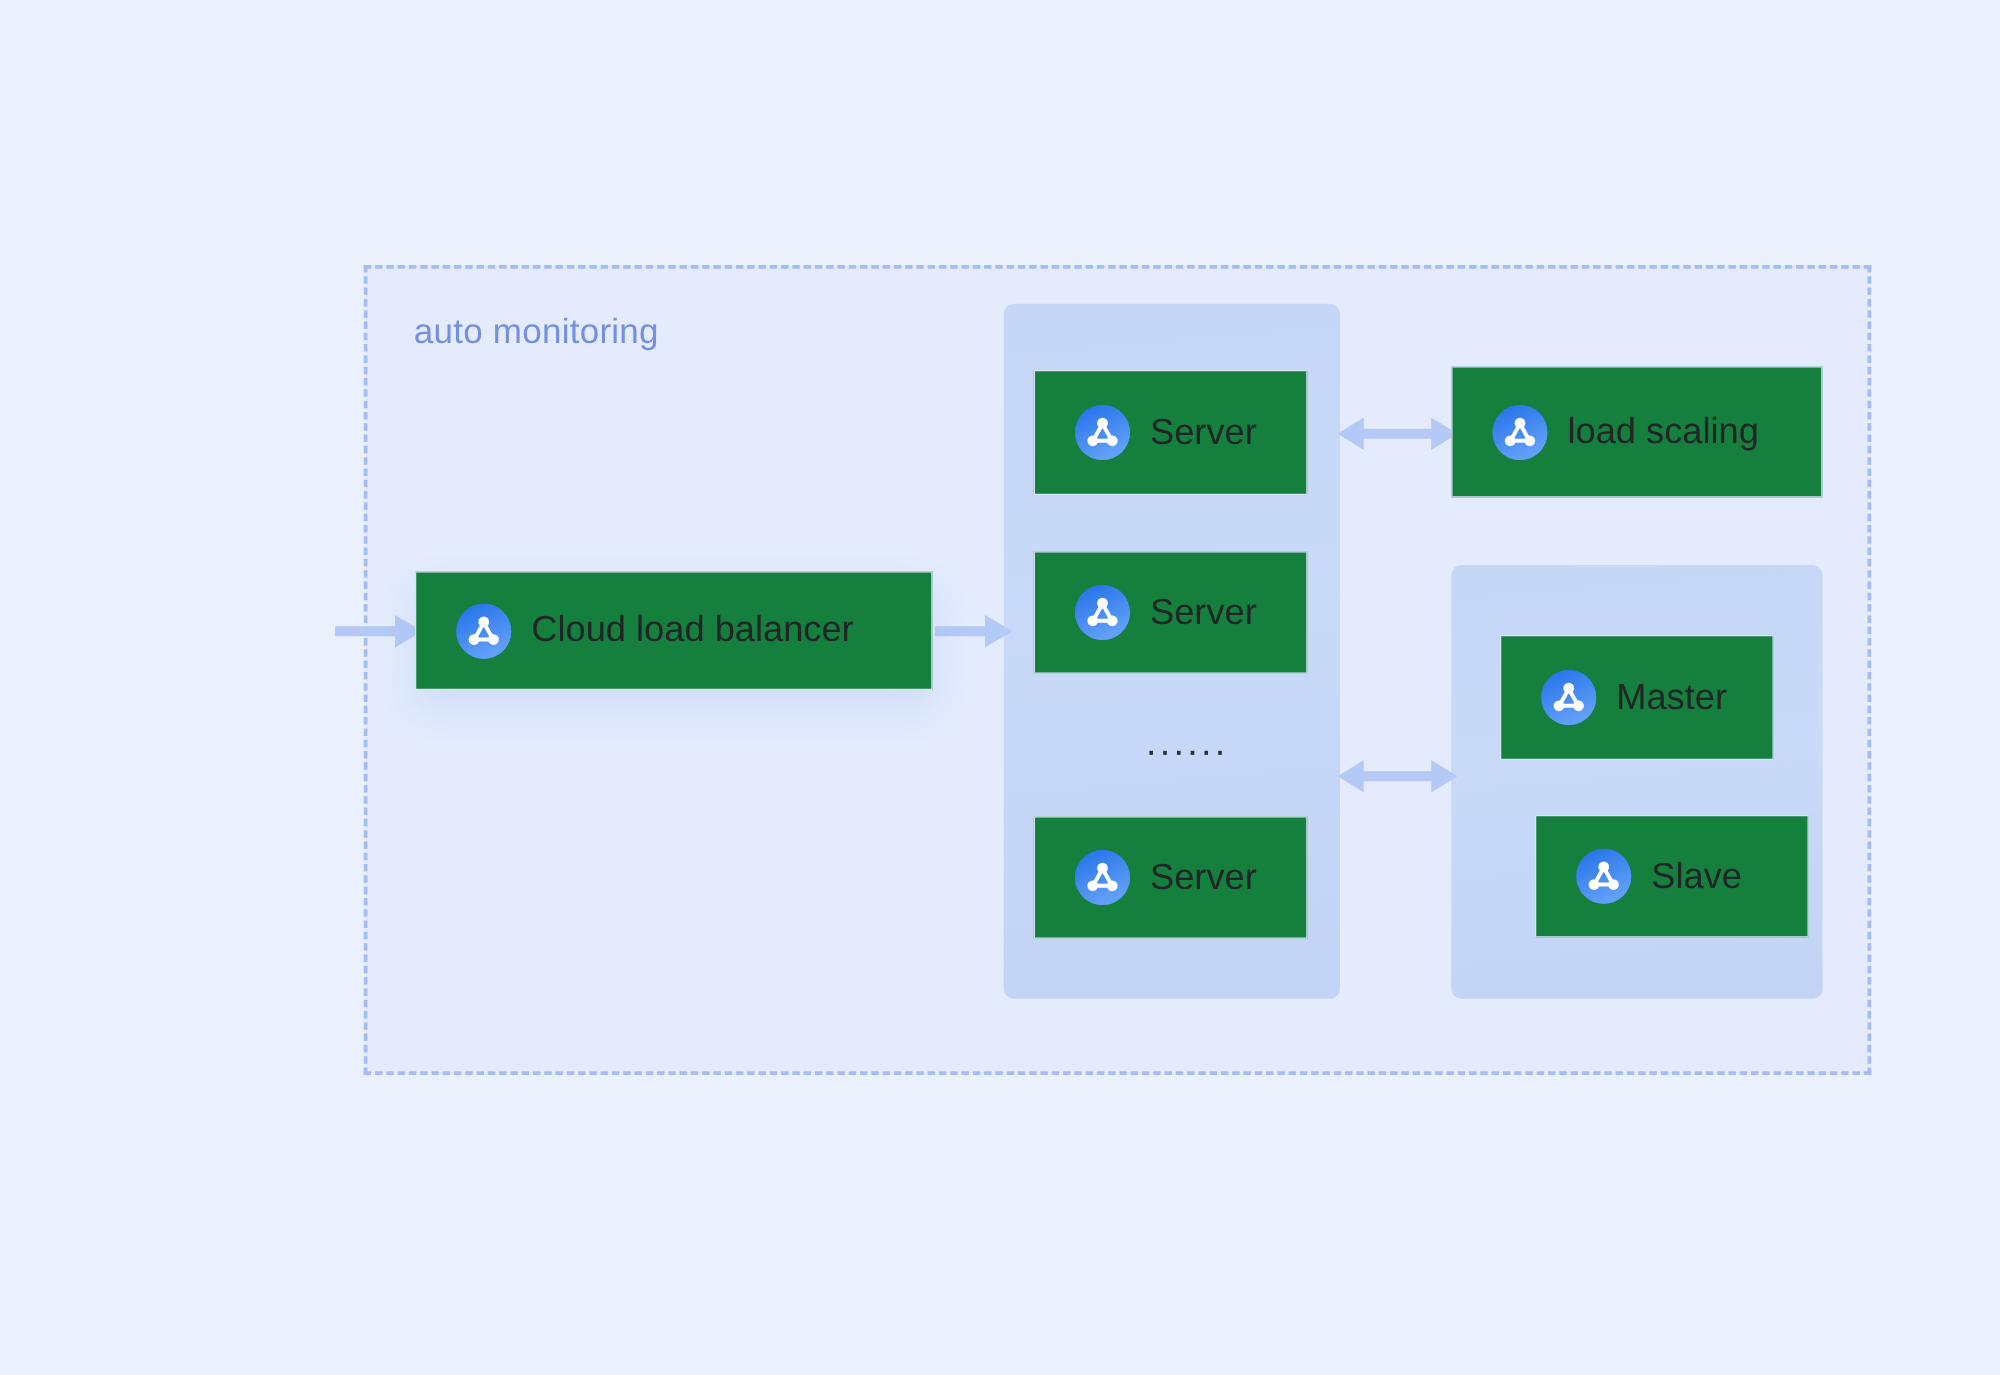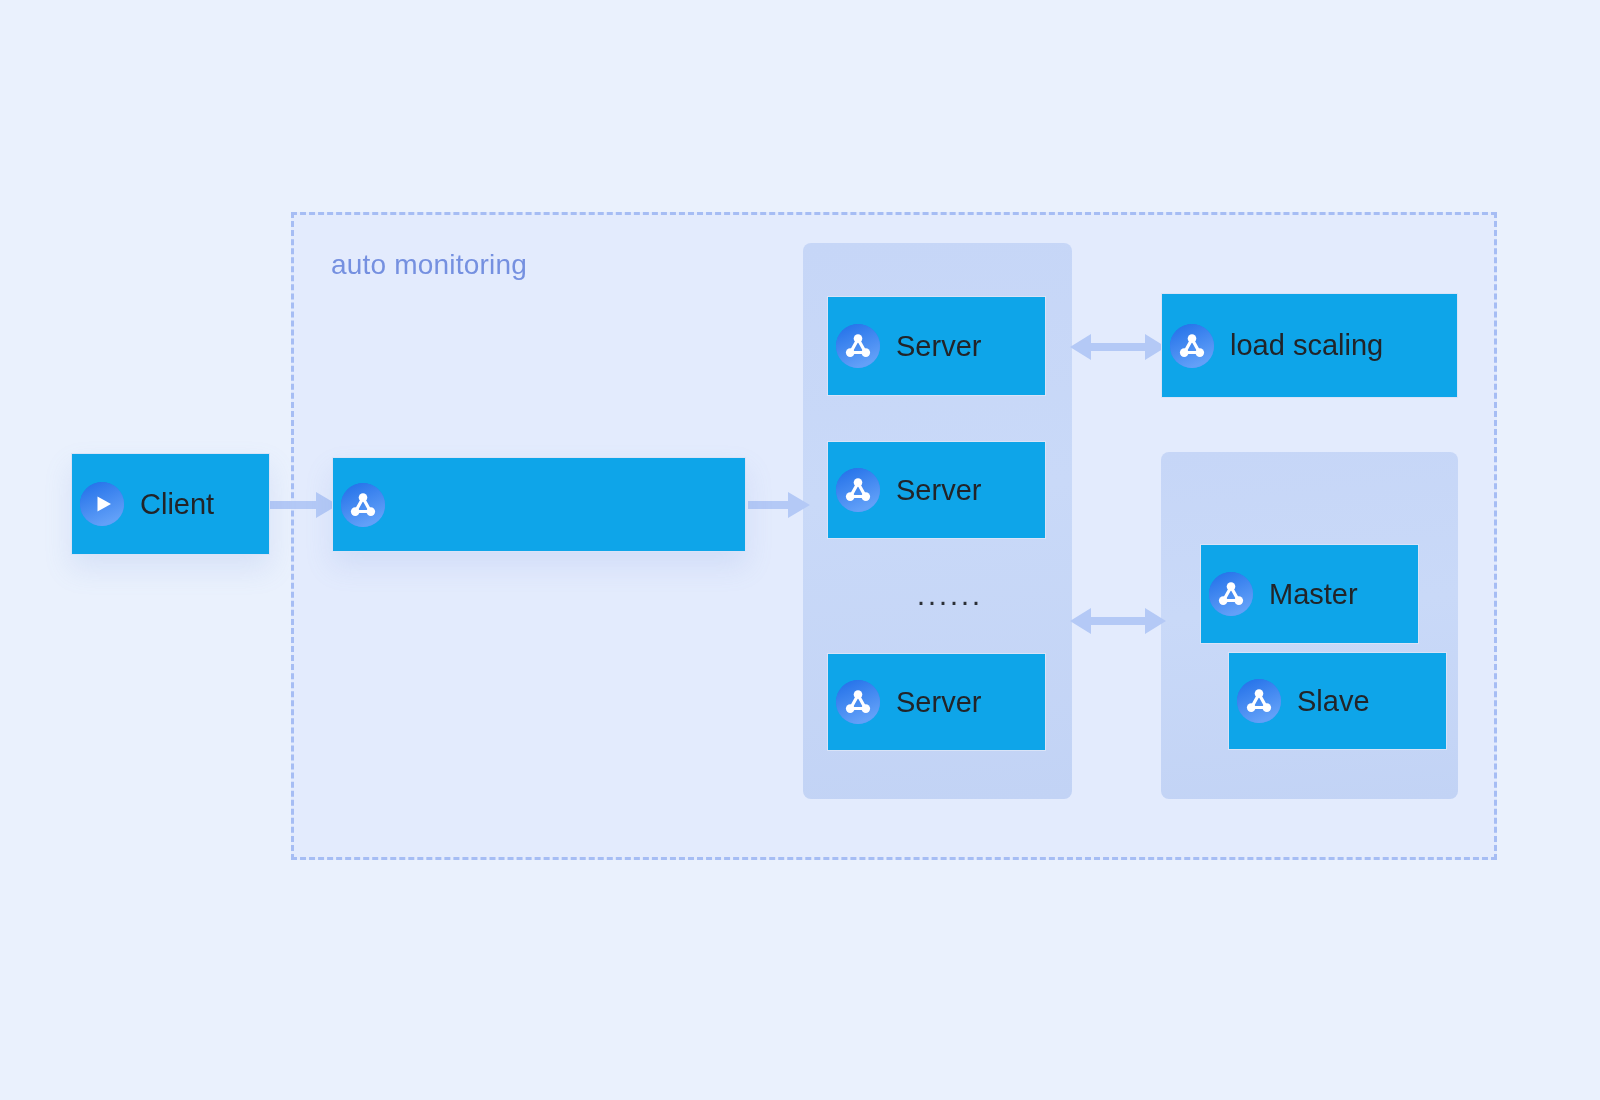--- a/index.html
+++ b/index.html
@@ -40,26 +40,26 @@
     font-size: 28px;
     color: #7590e0;
     letter-spacing: 0.2px;
     white-space: nowrap;
   }
 
   
   .card {
     position: absolute;
     box-sizing: border-box;
-    background: #0ea5e9;
+    background: #15803d;
     border: 1px solid #d9e3f7;
     display: flex;
     align-items: center;
     gap: 16px;
-    padding-left: 8px;
+    padding-left: 32px;
   }
   .card.shadowed {
     box-shadow: 0 14px 26px rgba(120, 150, 215, 0.16);
   }
   .card-label {
     font-size: 29px;
     color: #222428;
     white-space: nowrap;
     line-height: 1;
   }
@@ -129,35 +129,20 @@
       <path d="M0 18 L21 5 L21 14 L75 14 L75 5 L96 18 L75 31 L75 22 L21 22 L21 31 Z" fill="#b4c9f6"></path>
     </svg>
   </div>
 
   <div class="arrow" style="left:1070px; top:603px; width:96px; height:36px;">
     <svg width="96" height="36" viewBox="0 0 96 36">
       <path d="M0 18 L21 5 L21 14 L75 14 L75 5 L96 18 L75 31 L75 22 L21 22 L21 31 Z" fill="#b4c9f6"></path>
     </svg>
   </div>
 
-  <div class="card shadowed" style="left:71px; top:453px; width:199px; height:102px;">
-    <span class="play-icon">
-      <svg width="44" height="44" viewBox="0 0 44 44">
-        <defs>
-          <linearGradient id="gClient" x1="0" y1="0" x2="0.45" y2="1">
-            <stop offset="0%" stop-color="#1f6ee8"></stop>
-            <stop offset="100%" stop-color="#62a0f8"></stop>
-          </linearGradient>
-        </defs>
-        <circle cx="22" cy="22" r="22" fill="url(#gClient)"></circle>
-        <path d="M17.5 14.5 L31 22 L17.5 29.5 Z" fill="#ffffff"></path>
-      </svg>
-    </span>
-    <span class="card-label">Client</span>
-  </div>
 
   <div class="card shadowed" style="left:332px; top:457px; width:414px; height:95px;">
     <span class="node-icon">
       <svg width="44" height="44" viewBox="0 0 44 44">
         <defs>
           <linearGradient id="gLB" x1="0" y1="0" x2="0.45" y2="1">
             <stop offset="0%" stop-color="#1f6ee8"></stop>
             <stop offset="100%" stop-color="#62a0f8"></stop>
           </linearGradient>
         </defs>
@@ -165,20 +150,21 @@
         <g stroke="#ffffff" stroke-width="3.2" stroke-linecap="round">
           <line x1="22" y1="15" x2="14.5" y2="28.5"></line>
           <line x1="22" y1="15" x2="29.5" y2="28.5"></line>
           <line x1="14.5" y1="28.5" x2="29.5" y2="28.5"></line>
         </g>
         <circle cx="22" cy="14.5" r="4.3" fill="#ffffff"></circle>
         <circle cx="14.2" cy="28.6" r="4.3" fill="#ffffff"></circle>
         <circle cx="29.8" cy="28.6" r="4.3" fill="#ffffff"></circle>
       </svg>
     </span>
+    <span class="card-label">Cloud load balancer</span>
   </div>
 
   <div class="card" style="left:827px; top:296px; width:219px; height:100px;">
     <span class="node-icon">
       <svg width="44" height="44" viewBox="0 0 44 44">
         <defs>
           <linearGradient id="gS1" x1="0" y1="0" x2="0.45" y2="1">
             <stop offset="0%" stop-color="#1f6ee8"></stop>
             <stop offset="100%" stop-color="#62a0f8"></stop>
           </linearGradient>
@@ -261,21 +247,21 @@
           <line x1="14.5" y1="28.5" x2="29.5" y2="28.5"></line>
         </g>
         <circle cx="22" cy="14.5" r="4.3" fill="#ffffff"></circle>
         <circle cx="14.2" cy="28.6" r="4.3" fill="#ffffff"></circle>
         <circle cx="29.8" cy="28.6" r="4.3" fill="#ffffff"></circle>
       </svg>
     </span>
     <span class="card-label">load scaling</span>
   </div>
 
-  <div class="card" style="left:1200px; top:508px; width:219px; height:100px;margin-top:36px;">
+  <div class="card" style="left:1200px; top:508px; width:219px; height:100px;">
     <span class="node-icon">
       <svg width="44" height="44" viewBox="0 0 44 44">
         <defs>
           <linearGradient id="gM" x1="0" y1="0" x2="0.45" y2="1">
             <stop offset="0%" stop-color="#1f6ee8"></stop>
             <stop offset="100%" stop-color="#62a0f8"></stop>
           </linearGradient>
         </defs>
         <circle cx="22" cy="22" r="22" fill="url(#gM)"></circle>
         <g stroke="#ffffff" stroke-width="3.2" stroke-linecap="round">

